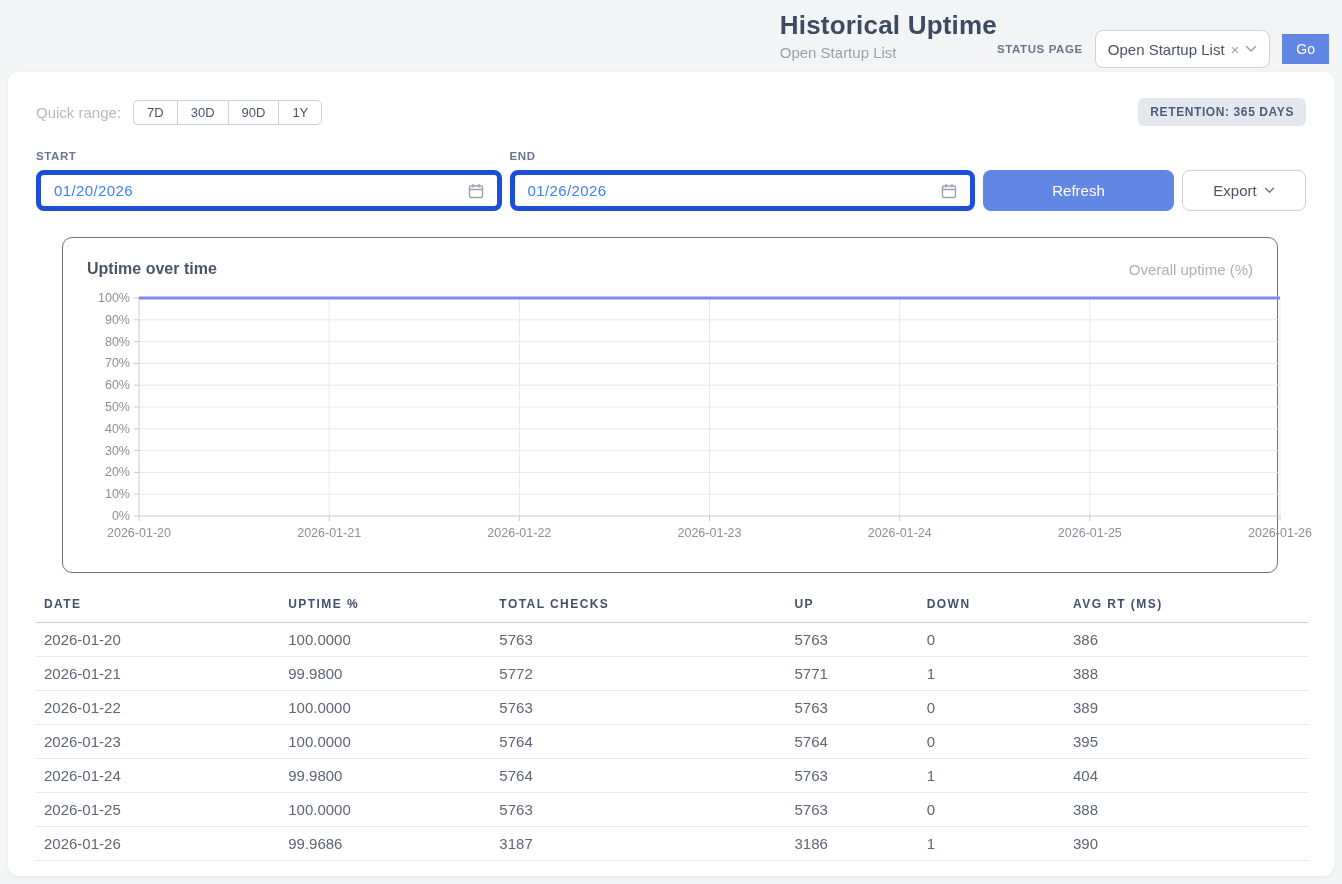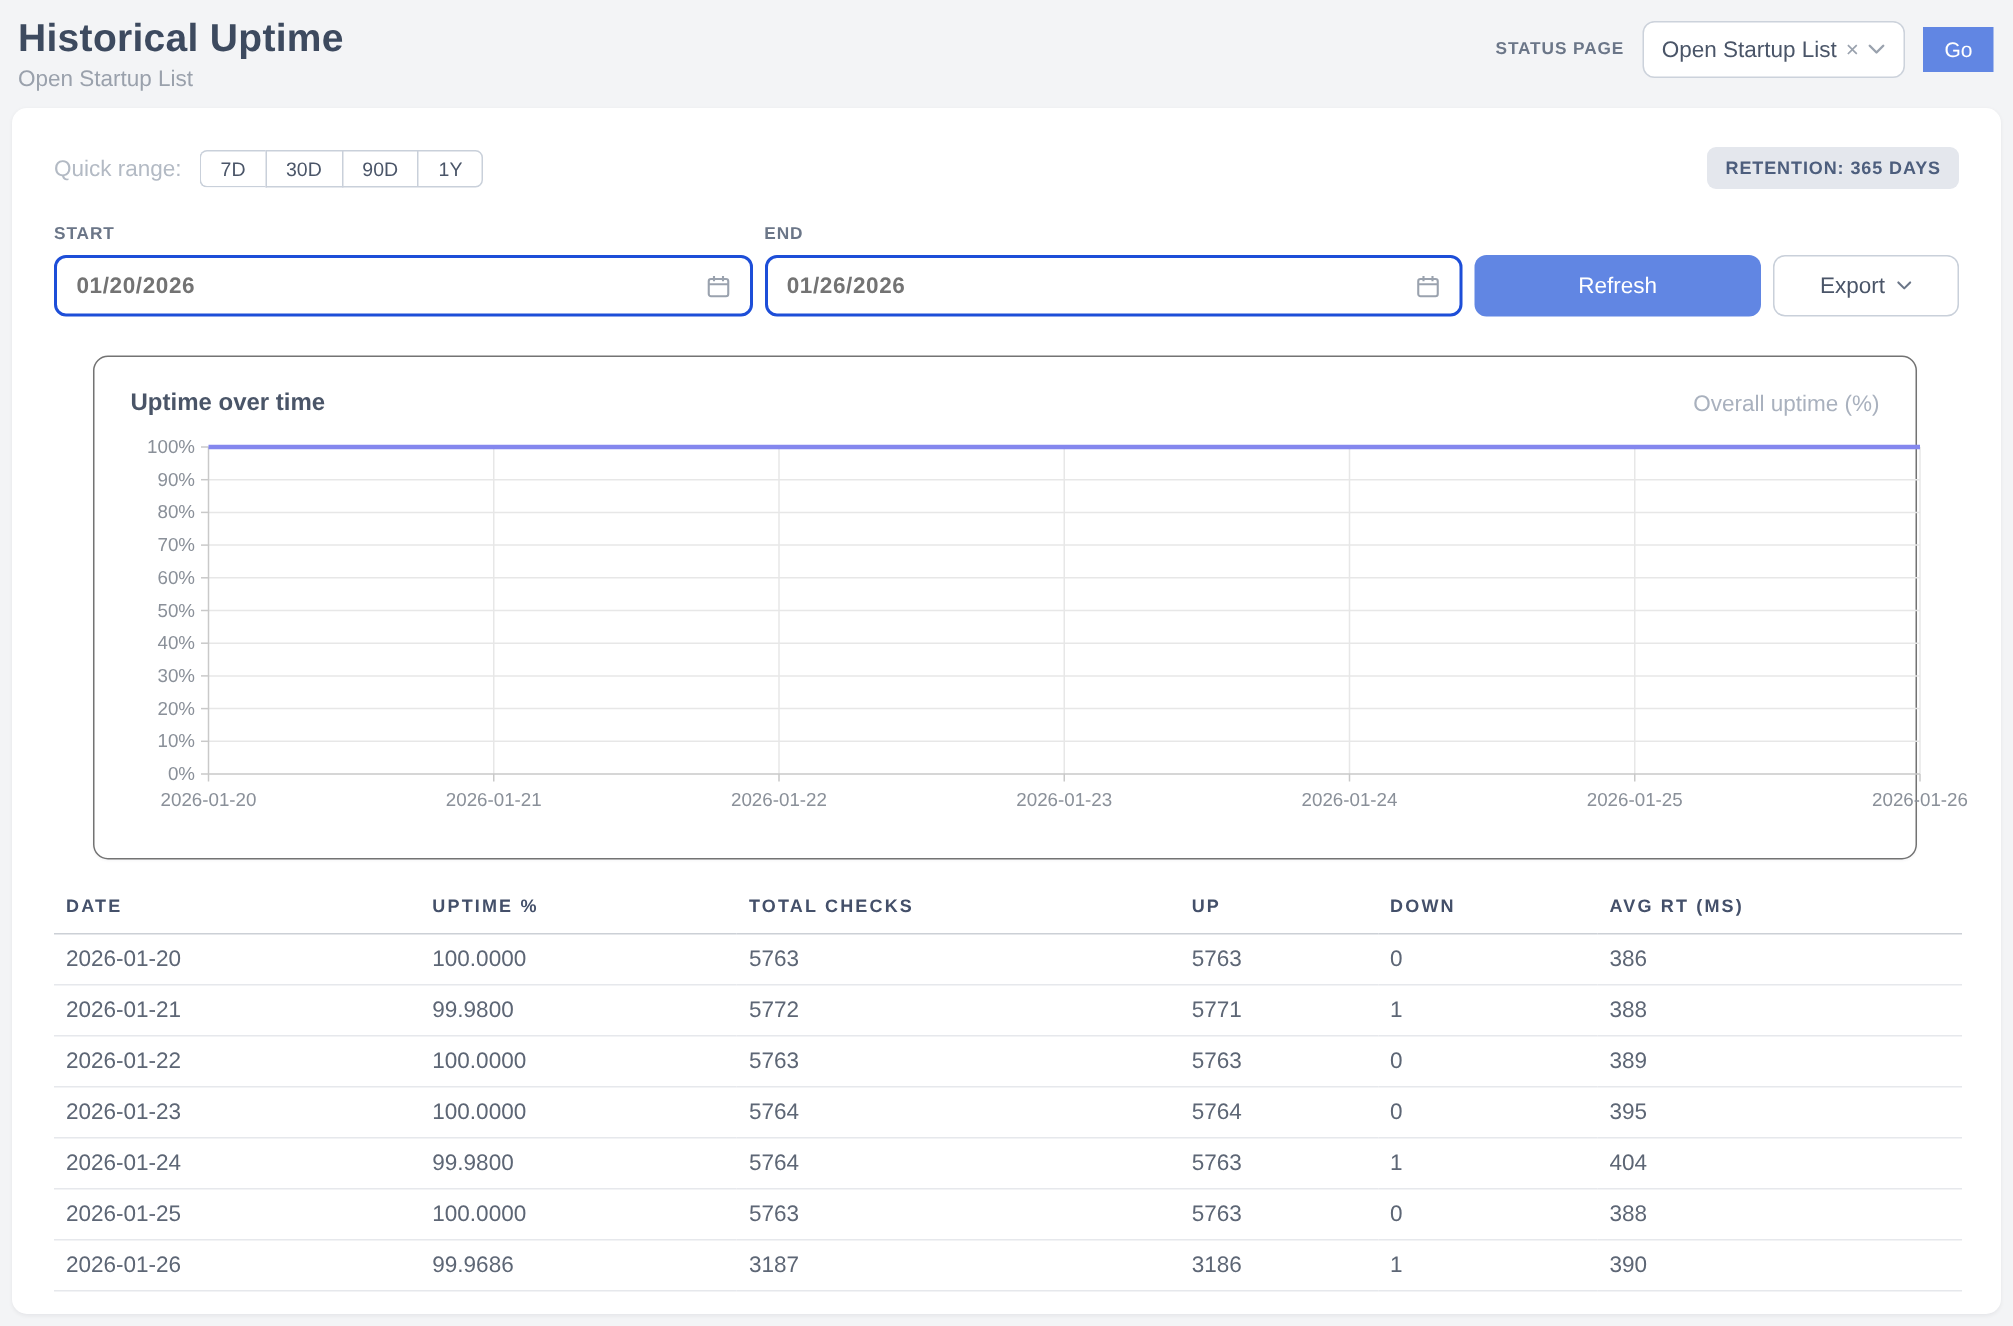--- a/index.html
+++ b/index.html
@@ -6,26 +6,26 @@
   html, body { width: 1342px; height: 884px; }
   body {
     font-family: "Liberation Sans", "DejaVu Sans", sans-serif;
     background: #f3f4f6;
     color: #4a5568;
     overflow: hidden;
   }
 
   
   .page-header {
-    display: flex; align-items: flex-start; justify-content: space-between;
+    display: flex; align-items: flex-start; justify-content: flex-end;
     padding: 10px 13px 10px 12px; height: 72px;
   }
   .page-title { font-size: 26px; font-weight: 600; color: #3d4a5f; letter-spacing: .2px; }
   .page-subtitle { font-size: 15px; color: #9aa1ac; margin-top: 3px; }
-  .header-right { display: flex; align-items: center; gap: 12px; margin-top: 4px; }
+  .header-right { display: flex; align-items: center; gap: 12px; margin-top: 20px; }
   .status-page-label { font-size: 11.5px; font-weight: 600; color: #6b7688; letter-spacing: .6px; }
   .status-select {
     display: flex; align-items: center; gap: 6px; background: #fff;
     border: 1px solid #ccd2db; border-radius: 8px; height: 38px; padding: 0 12px;
     font-size: 15px; color: #4a5568; cursor: pointer;
   }
   .status-select .clear-x { color: #9aa2ae; font-size: 15px; }
   .btn-go {
     background: var(--accent, #6186e3); color: #fff; border: none; border-radius: 0;
     font-size: 14px; padding: 0 14px; height: 30px; cursor: pointer;
@@ -55,22 +55,22 @@
     background: #e4e7ed; color: #4d5e7d; font-size: 12px; font-weight: 700;
     letter-spacing: .6px; border-radius: 6px; padding: 7px 12px;
   }
 
   
   .fields-row { display: flex; align-items: flex-end; gap: 8px; margin-top: 24px; }
   .field { flex: 1; }
   .field-label { font-size: 11.5px; font-weight: 600; color: #6b7688; letter-spacing: .6px; margin-bottom: 8px; }
   .input-box {
     display: flex; align-items: center; justify-content: space-between;
-    border: 2px solid #1d4ed8; border-radius: 8px; height: 41px; padding: 0 13px;
-    font-size: 15px; color: #737373; background: #fff; cursor: text; letter-spacing: .4px; font-weight: bold;
+    border: 5px solid #1d4ed8; border-radius: 8px; height: 41px; padding: 0 13px;
+    font-size: 15px; color: #3b82f6; background: #fff; cursor: text; letter-spacing: .4px;
   }
   .select-box { cursor: pointer; letter-spacing: 0; }
   .btn-refresh {
     background: var(--accent, #6186e3); color: #fff; border: none; border-radius: 8px;
     width: 191px; height: 41px; font-size: 15px; cursor: pointer; flex: none;
     font-family: inherit;
   }
   .btn-export {
     background: #fff; border: 1px solid #c9d0da; border-radius: 8px; color: #4a5568;
     width: 124px; height: 41px; font-size: 15px; cursor: pointer; flex: none;

